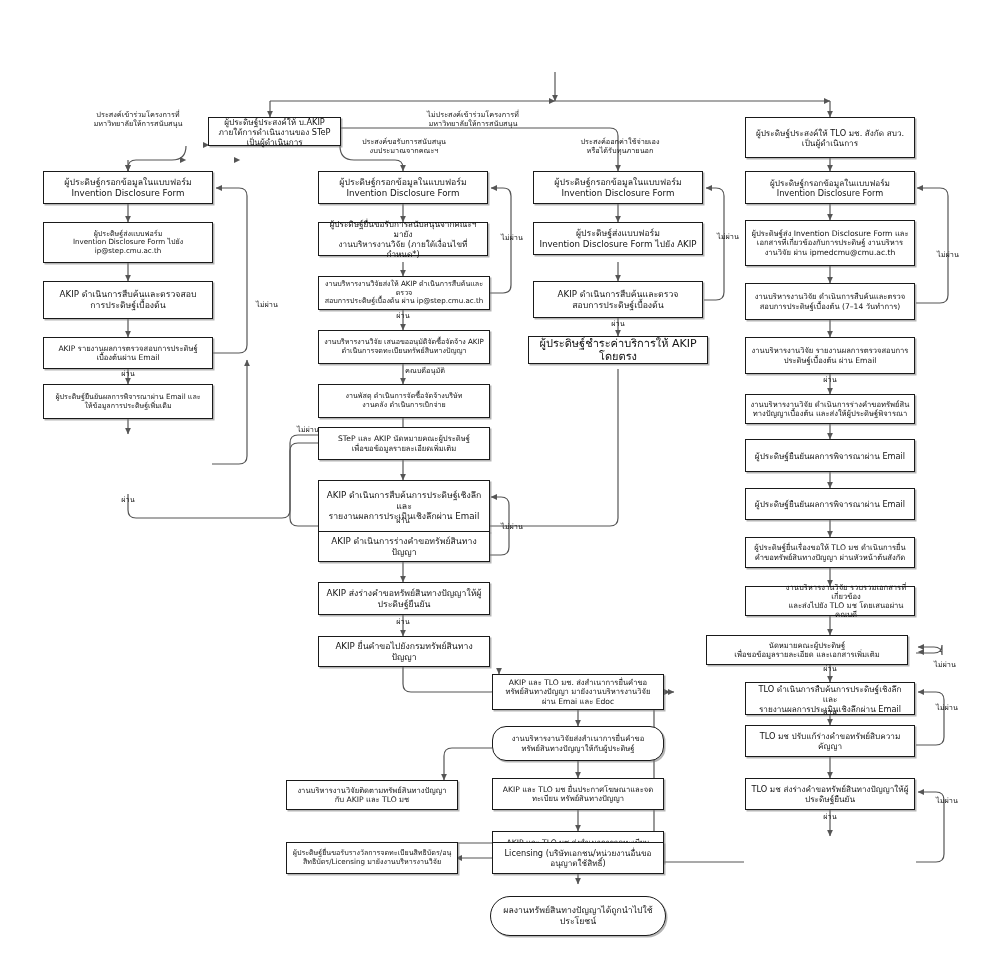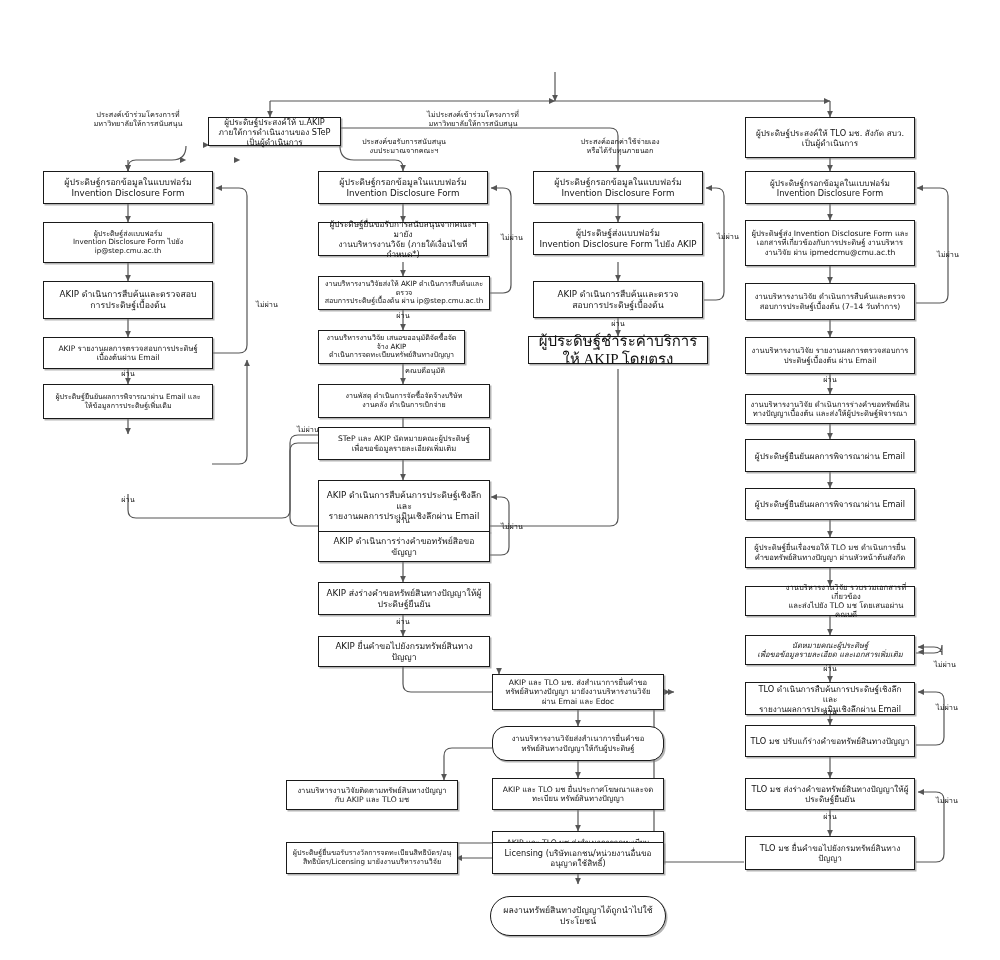--- a/index.html
+++ b/index.html
@@ -8,21 +8,21 @@
   #wires{position:absolute;left:0;top:0;width:1000px;height:960px;}
   .node{position:absolute;box-sizing:border-box;border:1px solid #1a1a1a;background:#ffffff;
         display:flex;align-items:center;justify-content:center;text-align:center;
         color:#111;line-height:1.22;padding:2px 4px;
         box-shadow:1.5px 1.5px 0 0 rgba(120,120,120,.55);}
   .node span{display:block;}
   .t7{font-size:7.1px;}
   .t75{font-size:7.6px;}
   .t8{font-size:8.2px;}
   .t85{font-size:8.7px;}
-  .t9{font-size:15px;font-family:Liberation Serif, serif;}
+  .t9{font-size:11px;}
   .term{border-radius:999px;}
   .elabel{position:absolute;font-size:7.3px;color:#111;text-align:center;line-height:1.25;white-space:nowrap;}
   .elabel.w{white-space:normal;}
 </style>
 </head>
 <body>
 
 <div id="canvas">
 
   <svg id="wires" viewBox="0 0 1000 960">
@@ -152,21 +152,21 @@
 
   <div class="node t85" style="left:318px;top:171px;width:170px;height:33px;">
     <span>ผู้ประดิษฐ์กรอกข้อมูลในแบบฟอร์ม<br>Invention Disclosure Form</span>
     </div>
   <div class="node t8" style="left:318px;top:222px;width:170px;height:34px;">
     <span>ผู้ประดิษฐ์ยื่นขอรับการสนับสนุนจากคณะฯ มายัง<br>งานบริหารงานวิจัย (ภายใต้เงื่อนไขที่กำหนด*)</span>
     </div>
   <div class="node t7" style="left:318px;top:276px;width:172px;height:34px;">
     <span>งานบริหารงานวิจัยส่งให้ AKIP ดำเนินการสืบค้นและตรวจ<br>สอบการประดิษฐ์เบื้องต้น ผ่าน ip@step.cmu.ac.th</span>
     </div>
-  <div class="node t7" style="left:318px;top:330px;width:147px;height:34px;">
+  <div class="node t7" style="left:318px;top:330px;width:172px;height:34px;">
     <span>งานบริหารงานวิจัย เสนอขออนุมัติจัดซื้อจัดจ้าง AKIP<br>ดำเนินการจดทะเบียนทรัพย์สินทางปัญญา</span>
     </div>
   <div class="node t7" style="left:318px;top:384px;width:172px;height:34px;">
     <span>งานพัสดุ ดำเนินการจัดซื้อจัดจ้างบริษัท<br>งานคลัง ดำเนินการเบิกจ่าย</span>
     </div>
 
   <div class="node t85" style="left:533px;top:171px;width:170px;height:33px;">
     <span>ผู้ประดิษฐ์กรอกข้อมูลในแบบฟอร์ม<br>Invention Disclosure Form</span>
     </div>
   <div class="node t85" style="left:533px;top:222px;width:170px;height:33px;">
@@ -179,21 +179,21 @@
     <span>ผู้ประดิษฐ์ชำระค่าบริการให้ AKIP โดยตรง</span>
     </div>
 
   <div class="node t75" style="left:318px;top:427px;width:172px;height:33px;">
     <span>STeP และ AKIP นัดหมายคณะผู้ประดิษฐ์<br>เพื่อขอข้อมูลรายละเอียดเพิ่มเติม</span>
     </div>
   <div class="node t85" style="left:318px;top:480px;width:172px;height:52px;">
     <span>AKIP ดำเนินการสืบค้นการประดิษฐ์เชิงลึก และ<br>รายงานผลการประเมินเชิงลึกผ่าน Email</span>
     </div>
   <div class="node t85" style="left:318px;top:531px;width:172px;height:31px;">
-    <span>AKIP ดำเนินการร่างคำขอทรัพย์สิอขอขัญญา</span>
+    <span>AKIP ดำเนินการร่างคำขอทรัพย์สินทางปัญญา</span>
     </div>
   <div class="node t85" style="left:318px;top:582px;width:172px;height:33px;">
     <span>AKIP ส่งร่างคำขอทรัพย์สินทางปัญญาให้ผู้<br>ประดิษฐ์ยืนยัน</span>
     </div>
   <div class="node t85" style="left:318px;top:636px;width:172px;height:31px;">
     <span>AKIP ยื่นคำขอไปยังกรมทรัพย์สินทางปัญญา</span>
     </div>
 
   <div class="node t8" style="left:745px;top:171px;width:170px;height:33px;">
     <span>ผู้ประดิษฐ์กรอกข้อมูลในแบบฟอร์ม<br>Invention Disclosure Form</span>
@@ -215,34 +215,31 @@
     </div>
   <div class="node t8" style="left:745px;top:488px;width:170px;height:32px;">
     <span>ผู้ประดิษฐ์ยืนยันผลการพิจารณาผ่าน Email</span>
     </div>
   <div class="node t75" style="left:745px;top:537px;width:170px;height:31px;">
     <span>ผู้ประดิษฐ์ยื่นเรื่องขอให้ TLO มช ดำเนินการยื่น<br>คำขอทรัพย์สินทางปัญญา ผ่านหัวหน้าต้นสังกัด</span>
     </div>
   <div class="node t75" style="left:745px;top:586px;width:170px;height:30px;padding-left:36px;">
     <span>งานบริหารงานวิจัย รวบรวมเอกสารที่เกี่ยวข้อง<br>และส่งไปยัง TLO มช โดยเสนอผ่านคณบดี</span>
     </div>
-  <div class="node t75" style="left:745px;top:635px;width:170px;height:30px;font-style:italic;">
+  <div class="node t75" style="left:706px;top:635px;width:202px;height:30px;">
     <span>นัดหมายคณะผู้ประดิษฐ์<br>เพื่อขอข้อมูลรายละเอียด และเอกสารเพิ่มเติม</span>
     </div>
   <div class="node t8" style="left:745px;top:682px;width:170px;height:33px;">
     <span>TLO ดำเนินการสืบค้นการประดิษฐ์เชิงลึก และ<br>รายงานผลการประเมินเชิงลึกผ่าน Email</span>
     </div>
   <div class="node t8" style="left:745px;top:725px;width:170px;height:32px;">
-    <span>TLO มช ปรับแก้ร่างคำขอทรัพย์สินทางปัญญา</span>
+    <span>TLO มช ปรับแก้ร่างคำขอทรัพย์สิบความคัญญา</span>
     </div>
   <div class="node t8" style="left:745px;top:778px;width:170px;height:32px;">
     <span>TLO มช ส่งร่างคำขอทรัพย์สินทางปัญญาให้ผู้<br>ประดิษฐ์ยืนยัน</span>
-    </div>
-  <div class="node t8" style="left:745px;top:836px;width:170px;height:34px;">
-    <span>TLO มช ยื่นคำขอไปยังกรมทรัพย์สินทางปัญญา</span>
     </div>
 
   <div class="node t75" style="left:492px;top:674px;width:172px;height:36px;">
     <span>AKIP และ TLO มช. ส่งสำเนาการยื่นคำขอ<br>ทรัพย์สินทางปัญญา มายังงานบริหารงานวิจัย<br>ผ่าน Emai และ Edoc</span>
     </div>
   <div class="node t75" style="left:492px;top:726px;width:172px;height:35px;border-radius:14px;">
     <span>งานบริหารงานวิจัยส่งสำเนาการยื่นคำขอ<br>ทรัพย์สินทางปัญญาให้กับผู้ประดิษฐ์</span>
     </div>
   <div class="node t75" style="left:286px;top:780px;width:172px;height:30px;">
     <span>งานบริหารงานวิจัยติดตามทรัพย์สินทางปัญญา<br>กับ AKIP และ TLO มช</span>

